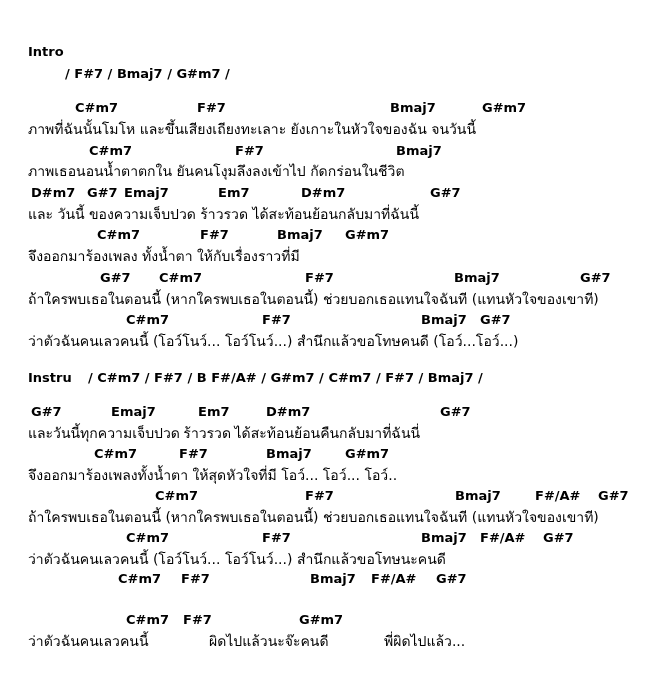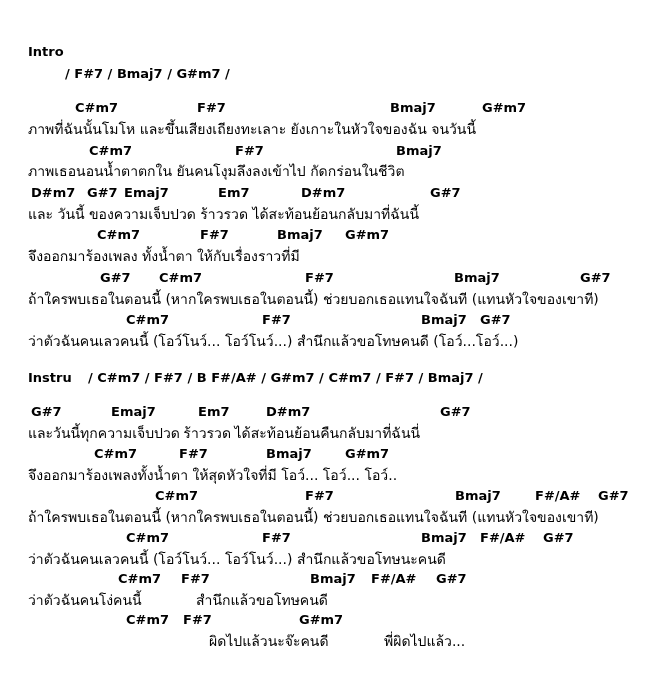--- a/index.html
+++ b/index.html
@@ -135,26 +135,25 @@
         <span class="item" style="left: 28px;">ว่าตัวฉันคนเลวคนนี้ (โอว์โนว์... โอว์โนว์...) สำนึกแล้วขอโทษนะคนดี</span>
       </div>
       <div class="line chords" style="top: 571px;">
         <span class="item" style="left: 118px;">C#m7</span>
         <span class="item" style="left: 181px;">F#7</span>
         <span class="item" style="left: 310px;">Bmaj7</span>
         <span class="item" style="left: 371px;">F#/A#</span>
         <span class="item" style="left: 436px;">G#7</span>
       </div>
       <div class="line lyric" style="top: 589px;">
-        <span class="item" style="left: 28px;">ว่าตัวฉันคนโง่คนนี้</span>
-        <span class="item" style="left: 196px;">สำนึกแล้วขอโทษคนดี</span>
       </div>
       <div class="line chords" style="top: 612px;">
         <span class="item" style="left: 126px;">C#m7</span>
         <span class="item" style="left: 183px;">F#7</span>
         <span class="item" style="left: 299px;">G#m7</span>
       </div>
       <div class="line lyric" style="top: 630px;">
+        <span class="item" style="left: 28px;">ว่าตัวฉันคนเลวคนนี้</span>
         <span class="item" style="left: 209px;">ผิดไปแล้วนะจ๊ะคนดี</span>
         <span class="item" style="left: 384px;">พี่ผิดไปแล้ว...</span>
       </div>
     </div>
 </div>
 
 </body></html>

